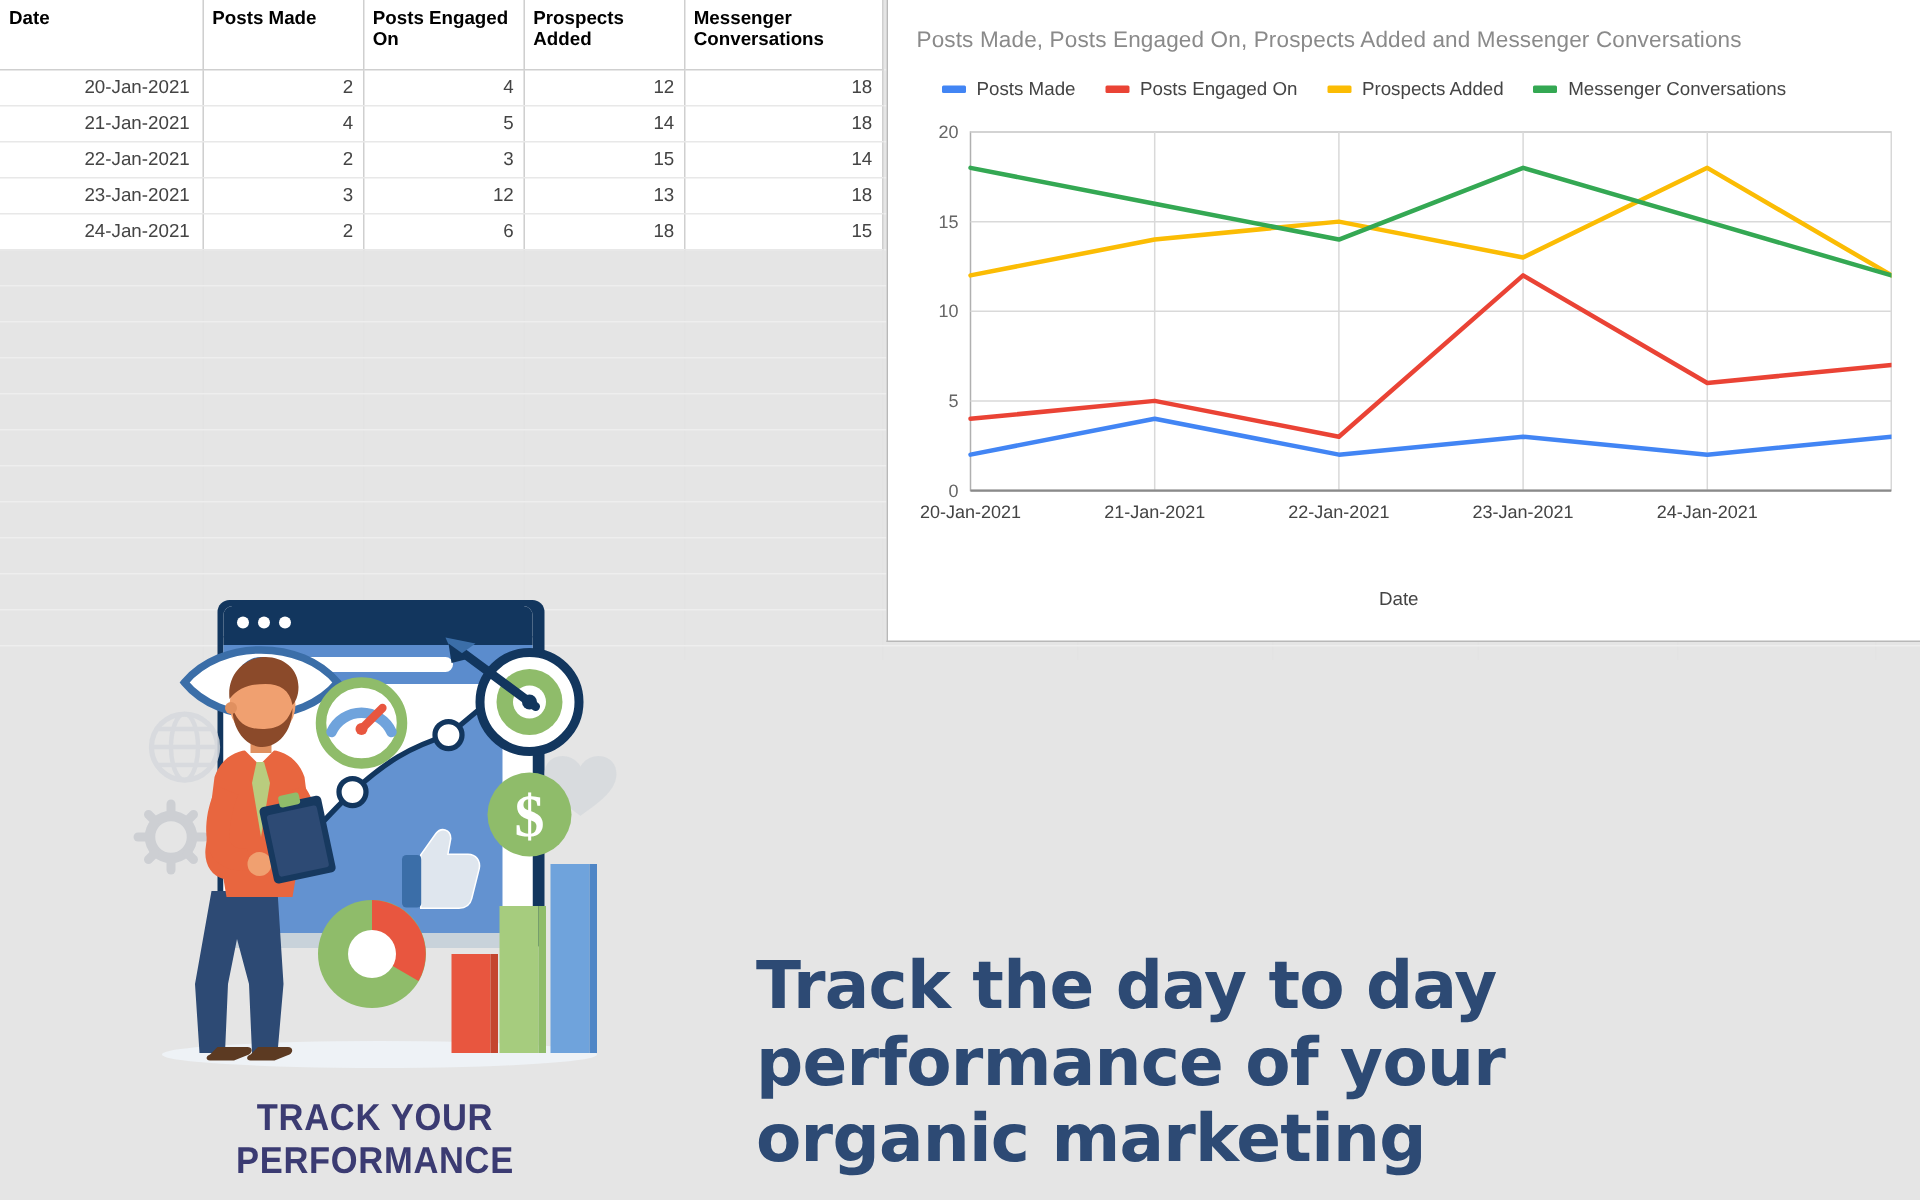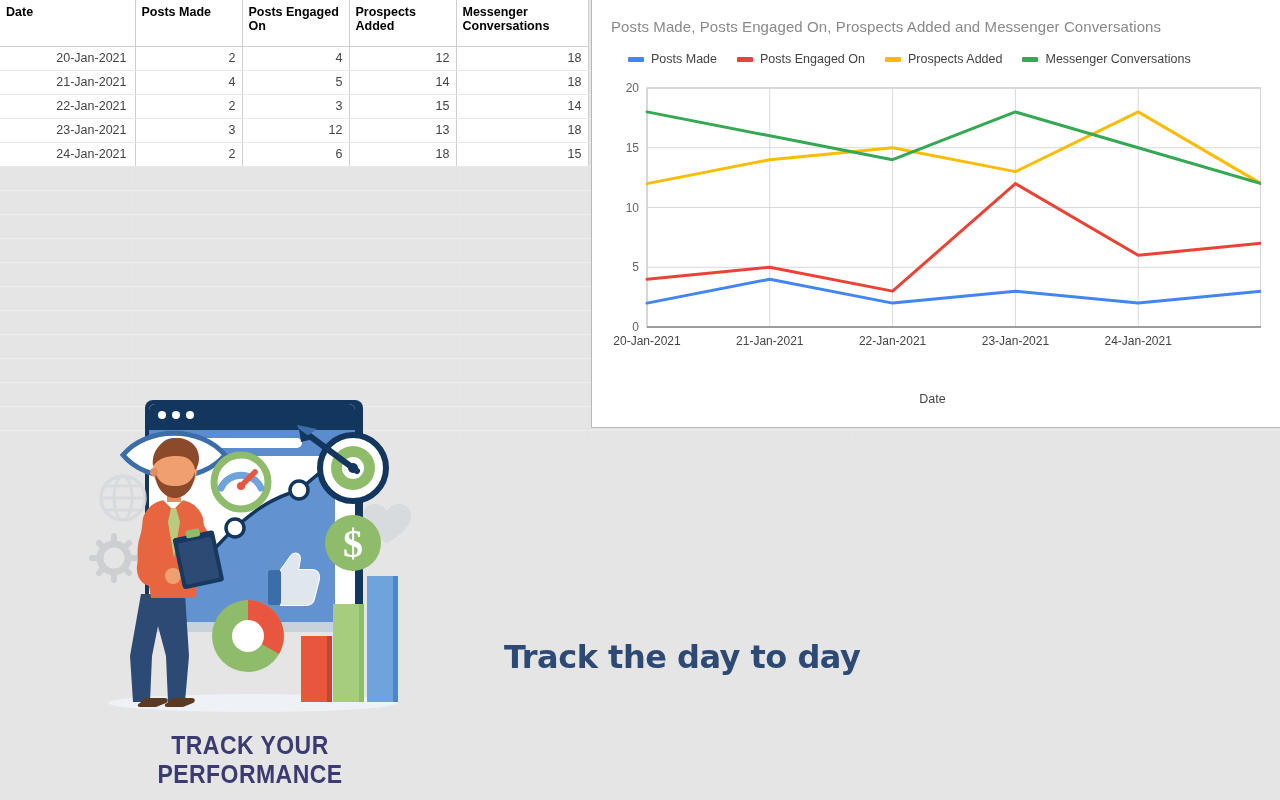--- a/index.html
+++ b/index.html
@@ -88,21 +88,21 @@
     font-weight:bold; font-size:25px; letter-spacing:.5px;
     color:#3b3b72;
     transform:scaleX(0.92); transform-origin:center;
   }
 
   
   .headline {
     position:absolute; left:504px; top:632px; width:620px;
     font-family:"DejaVu Sans","Liberation Sans",sans-serif;
     font-weight:bold;
-    font-size:32px; line-height:51px;
+    font-size:44px; line-height:51px;
     color:#2d4a74; letter-spacing:-0.5px;
   }
   .headline .hl-line { display:block; white-space:nowrap; }
 </style>
 </head>
 <body>
 
 <div id="root">
 
   <div class="sheet-grid" id="sheetGrid">
@@ -375,15 +375,17 @@
         <path d="M68 68 c-2 -18 12 -28 24 -28 c12 0 22 8 22 20 c0 6 -2 10 -4 12 c-2 -10 -8 -14 -18 -14 c-10 0 -18 2 -24 10 z" fill="#8b4a2a"></path>
 
         <circle cx="69" cy="74" r="4" fill="#e09060"></circle>
       </g>
     </svg>
   </div>
   <div class="illus-caption">TRACK YOUR PERFORMANCE</div>
 
   <div class="headline">
     <span class="hl-line">Track the day to day</span>
+    <span class="hl-line">performance of your</span>
+    <span class="hl-line">organic marketing</span>
   </div>
 
 </div>
 
 </body></html>

